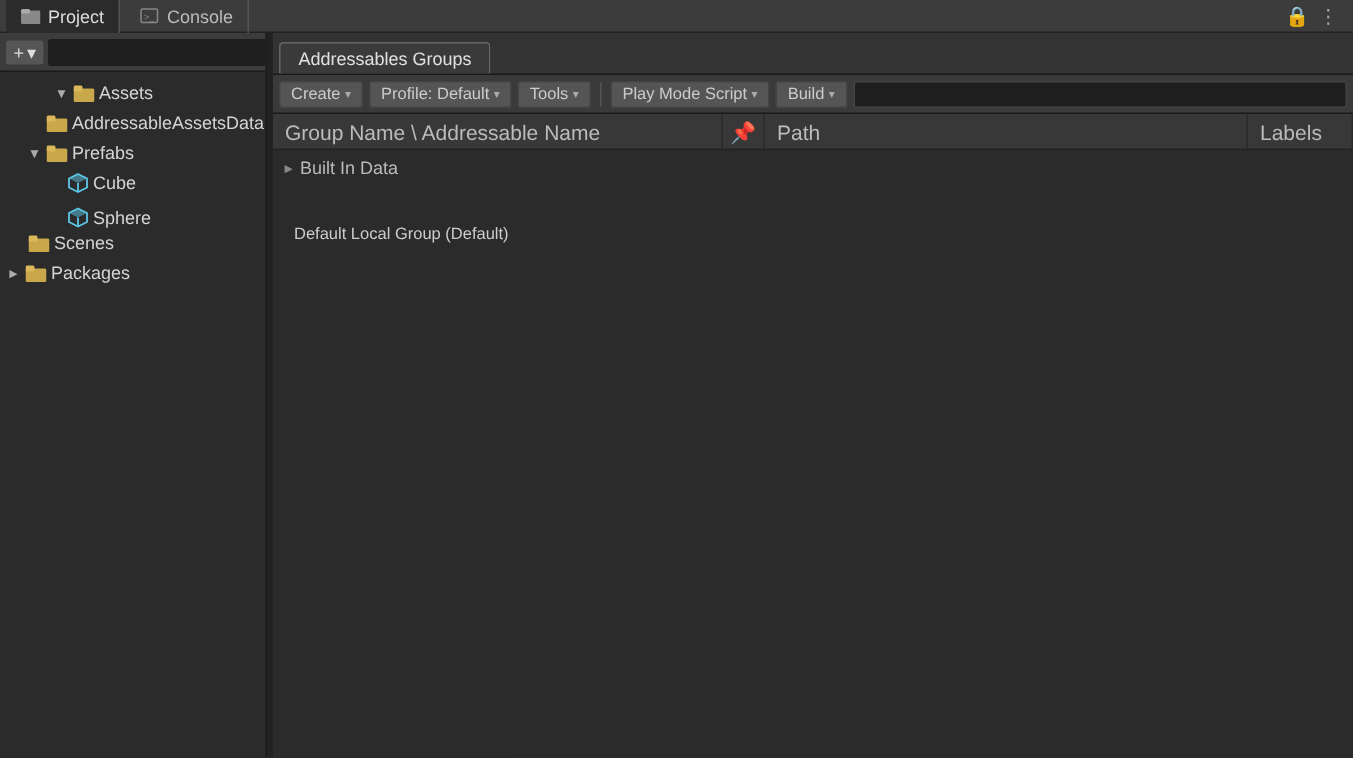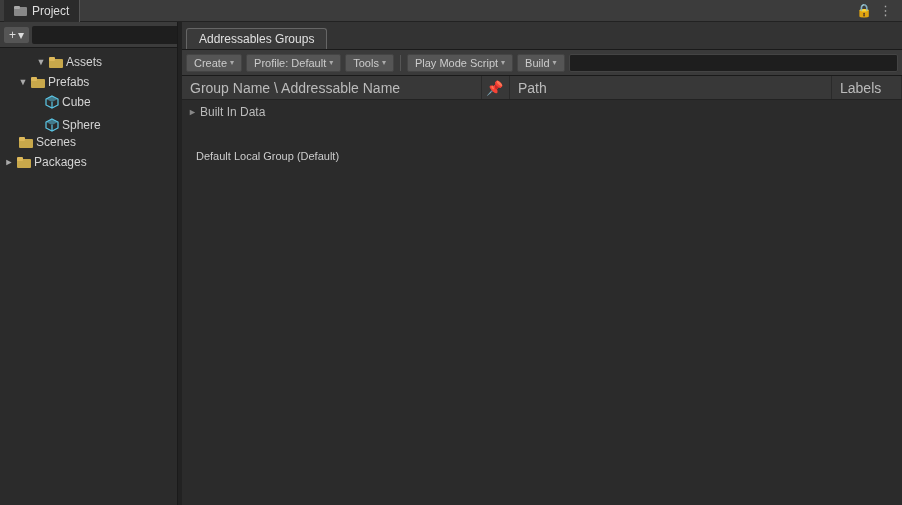--- a/index.html
+++ b/index.html
@@ -288,20 +288,27 @@
 
 <div class="tab-bar">
   <div class="tab-bar-left">
     <div class="tab active">
       <svg width="13" height="13" viewBox="0 0 13 13">
         <rect x="0" y="3" width="13" height="9" rx="1" fill="#888"></rect>
         <rect x="0" y="2" width="6" height="3" rx="1" fill="#aaa"></rect>
       </svg>
       <span>Project</span>
     </div>
+    <div class="tab">
+      <svg width="13" height="13" viewBox="0 0 13 13">
+        <rect x="1" y="2" width="11" height="9" rx="1" fill="none" stroke="#888" stroke-width="1"></rect>
+        <text x="3" y="9" font-size="6" fill="#888">&gt;_</text>
+      </svg>
+      <span>Console</span>
+    </div>
   </div>
   <div class="tab-bar-right">
     <span class="tab-bar-icon">🔒</span>
     <span class="tab-bar-icon">⋮</span>
   </div>
 </div>
 
 <div class="main-layout">
 
   <div class="left-panel">
@@ -319,20 +326,28 @@
 
       <div class="tree-item" style="padding-left:4px;margin-left:32px;">
         <span class="arrow down"></span>
         <svg width="14" height="14" viewBox="0 0 14 14">
           <rect x="0" y="4" width="14" height="9" rx="1" fill="#c8a84b"></rect>
           <rect x="0" y="2" width="6" height="4" rx="1" fill="#ddb85a"></rect>
         </svg>
         <span>Assets</span>
       </div>
 
+      <div class="tree-item" style="padding-left:18px;">
+        <span class="arrow empty"></span>
+        <svg width="14" height="14" viewBox="0 0 14 14">
+          <rect x="0" y="4" width="14" height="9" rx="1" fill="#c8a84b"></rect>
+          <rect x="0" y="2" width="6" height="4" rx="1" fill="#ddb85a"></rect>
+        </svg>
+        <span>AddressableAssetsData</span>
+      </div>
 
       <div class="tree-item" style="padding-left:18px;">
         <span class="arrow down"></span>
         <svg width="14" height="14" viewBox="0 0 14 14">
           <rect x="0" y="4" width="14" height="9" rx="1" fill="#c8a84b"></rect>
           <rect x="0" y="2" width="6" height="4" rx="1" fill="#ddb85a"></rect>
         </svg>
         <span>Prefabs</span>
       </div>
 

